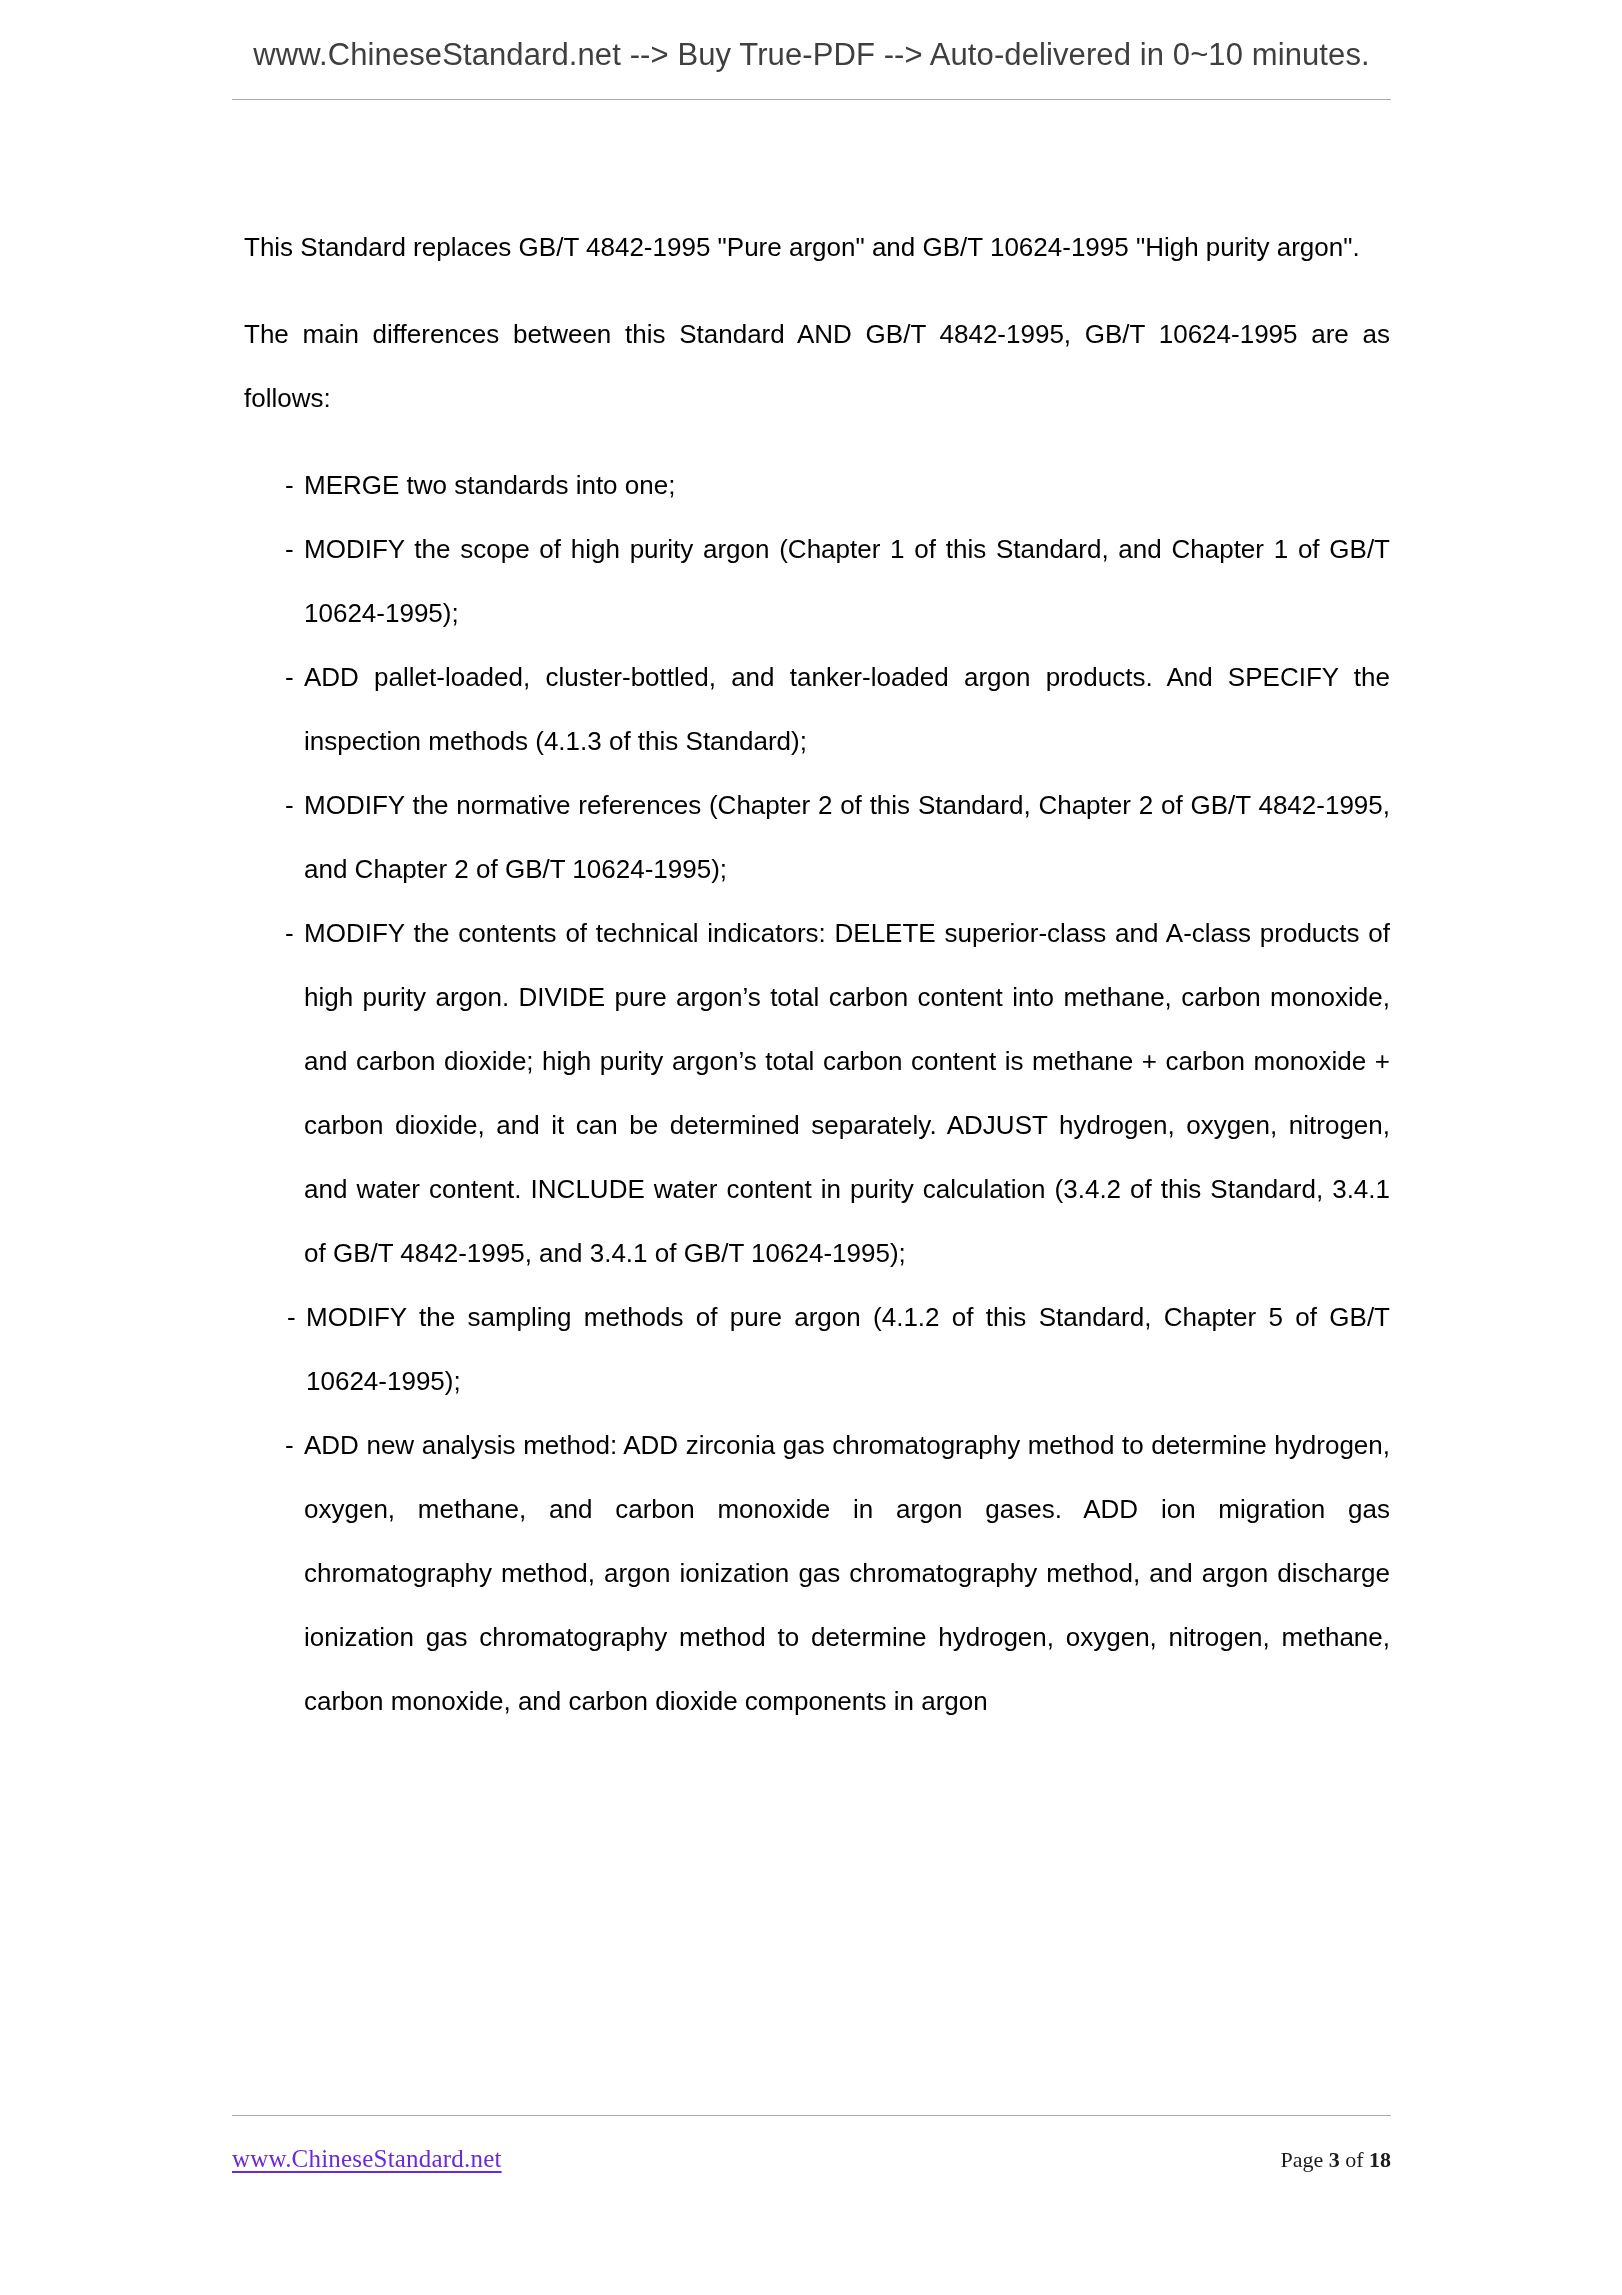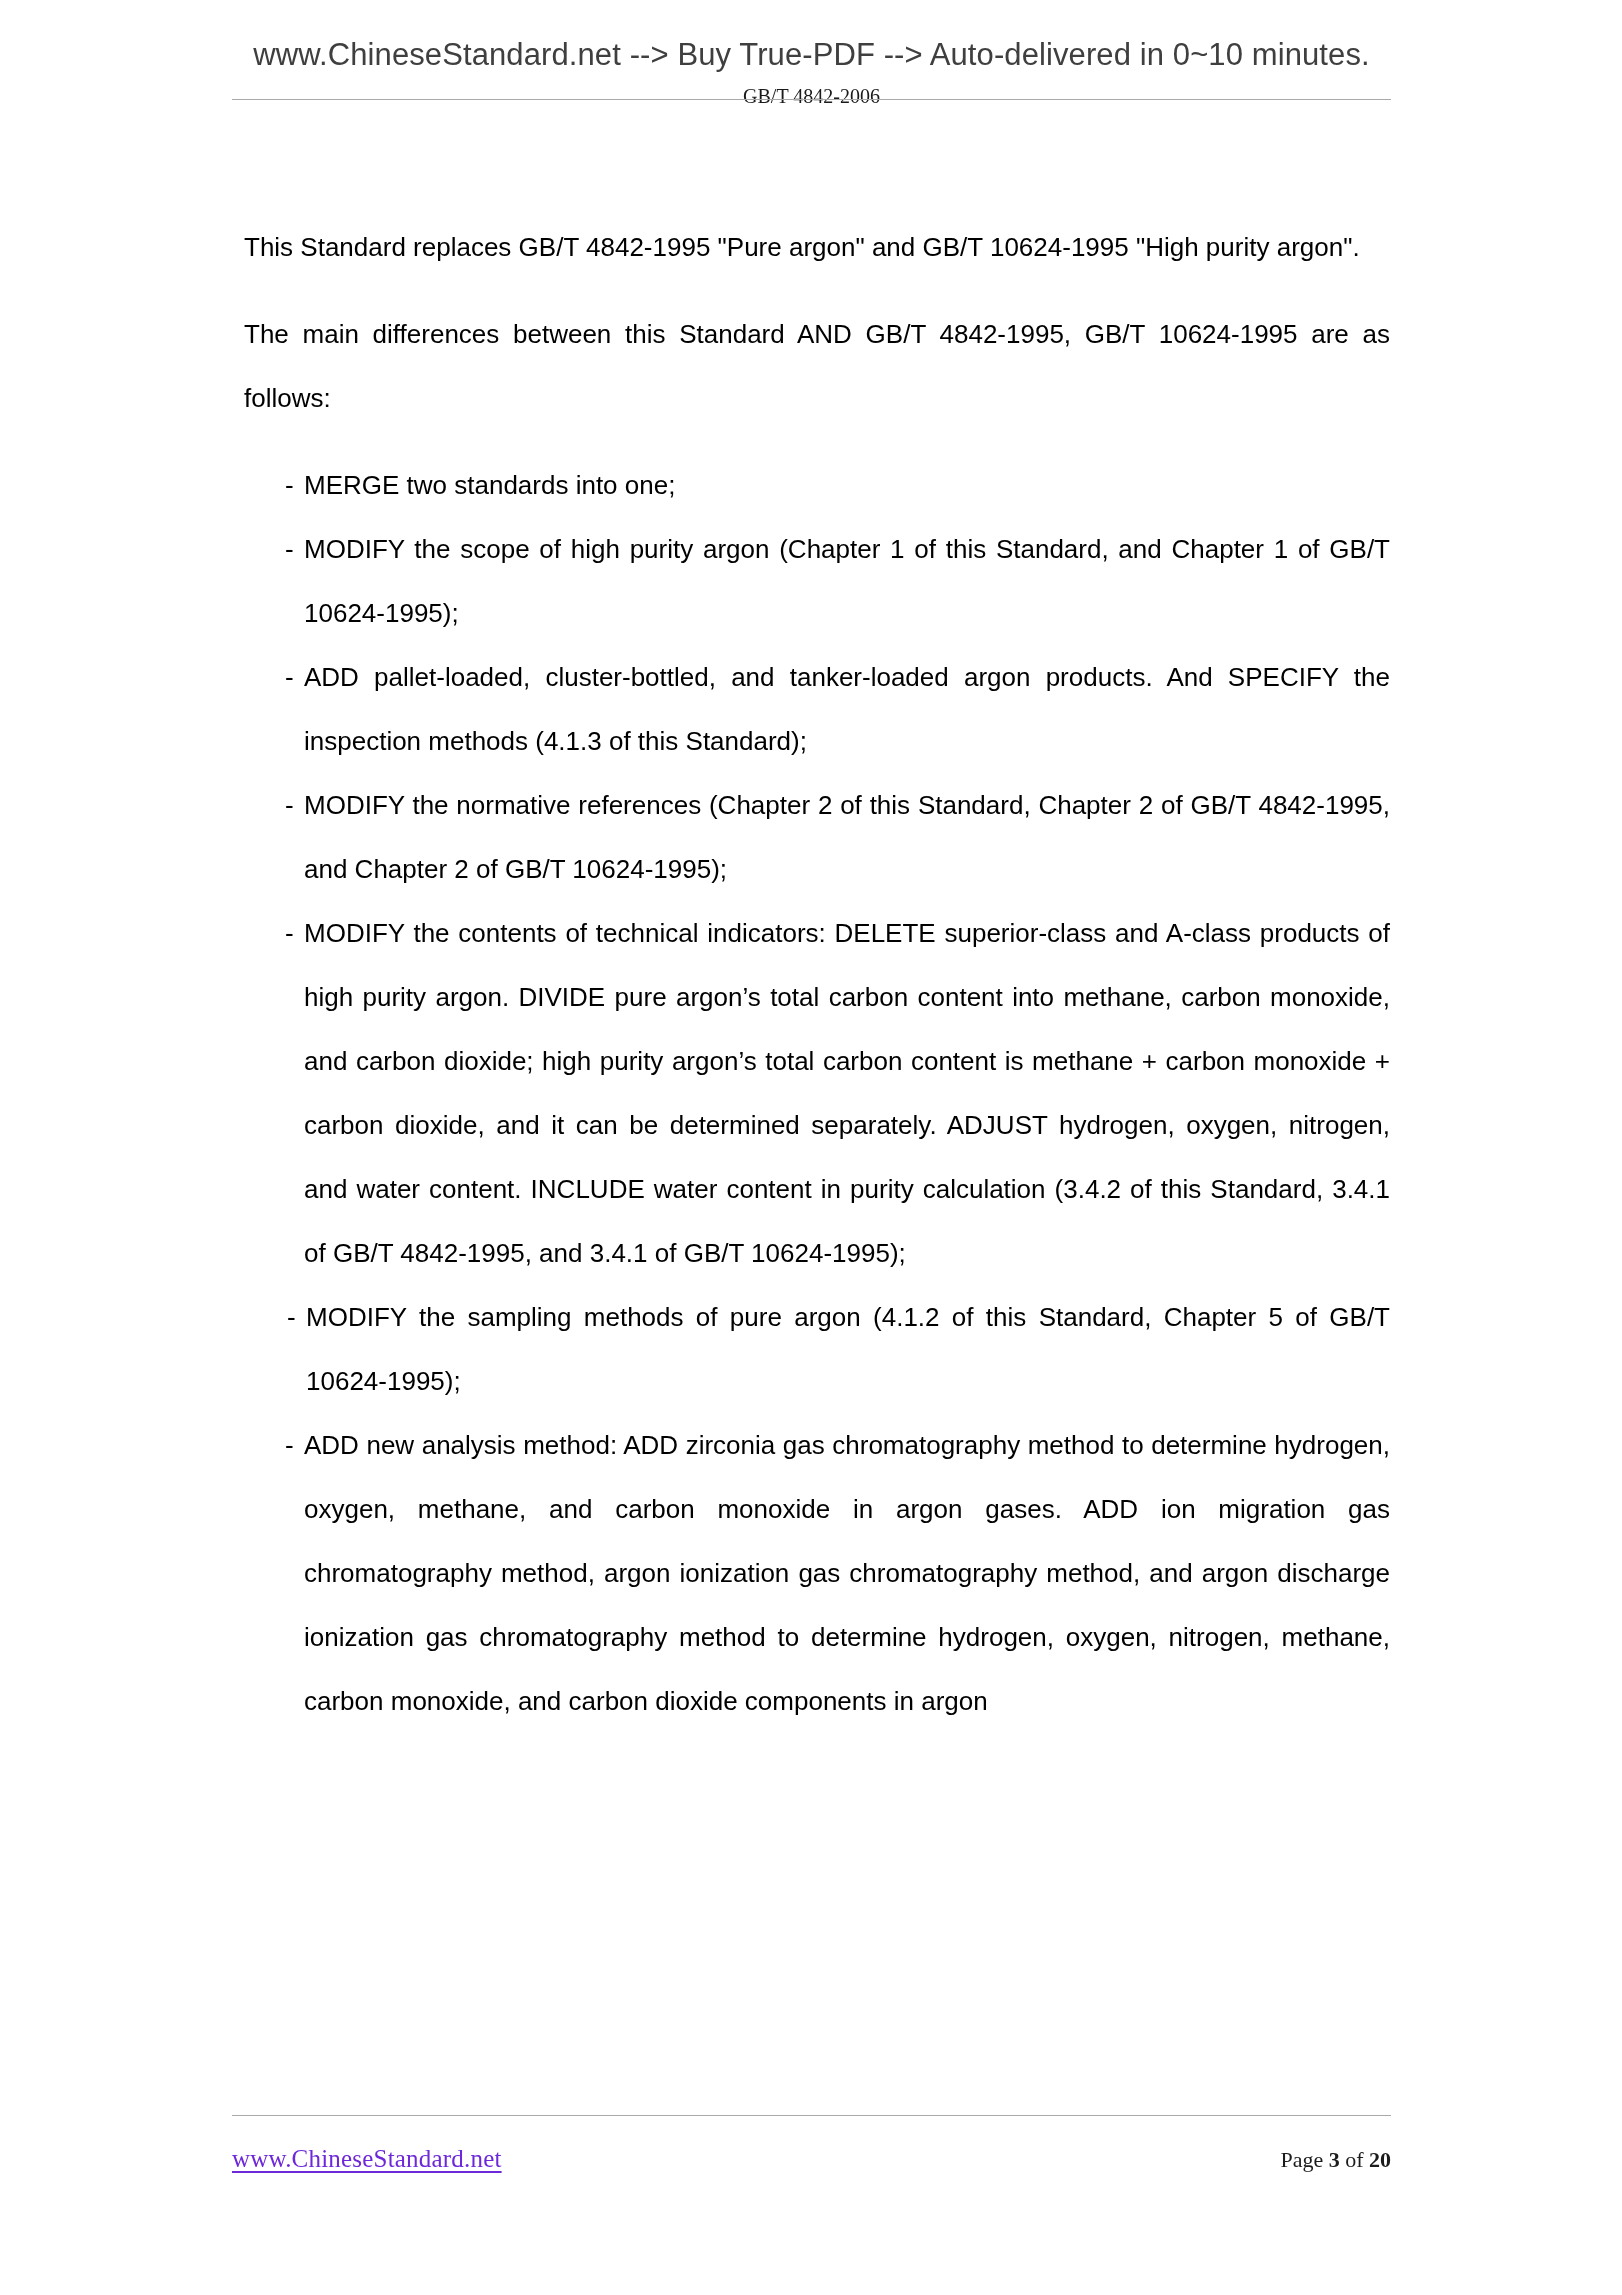--- a/index.html
+++ b/index.html
@@ -147,21 +147,20 @@
     font-weight: bold;
   }
 </style>
 </head>
 <body>
 
 <div class="page">
 
   <div class="header">
     <div class="header-watermark">www.ChineseStandard.net --&gt; Buy True-PDF --&gt; Auto-delivered in 0~10 minutes.</div>
-    <div class="header-std-code">GB/T 4842-2006</div>
   </div>
   <div class="header-rule"></div>
 
   <div class="content">
 
 
     <p class="para last-line-left">This Standard replaces GB/T 4842-1995 "Pure argon" and GB/T 10624-1995 "High purity argon".</p>
 
     <p class="para last-line-left">The main differences between this Standard AND GB/T 4842-1995, GB/T 10624-1995 are as follows:</p>
 
@@ -187,17 +186,17 @@
       <li class="bullet">
         <span class="dash">-</span><span>ADD new analysis method: ADD zirconia gas chromatography method to determine hydrogen, oxygen, methane, and carbon monoxide in argon gases. ADD ion migration gas chromatography method, argon ionization gas chromatography method, and argon discharge ionization gas chromatography method to determine hydrogen, oxygen, nitrogen, methane, carbon monoxide, and carbon dioxide components in argon</span>
       </li>
     </ul>
 
   </div>
 
   <div class="footer-rule"></div>
   <div class="footer">
     <a class="footer-link" href="#">www.ChineseStandard.net</a>
-    <div class="footer-pagewrap"><span>Page </span><span class="pg-num">3</span><span> of </span><span class="pg-num">20</span></div>
+    <div class="footer-pagewrap"><span>Page </span><span class="pg-num">3</span><span> of </span><span class="pg-num">18</span></div>
   </div>
 
 </div>
 
 
 </body></html>

